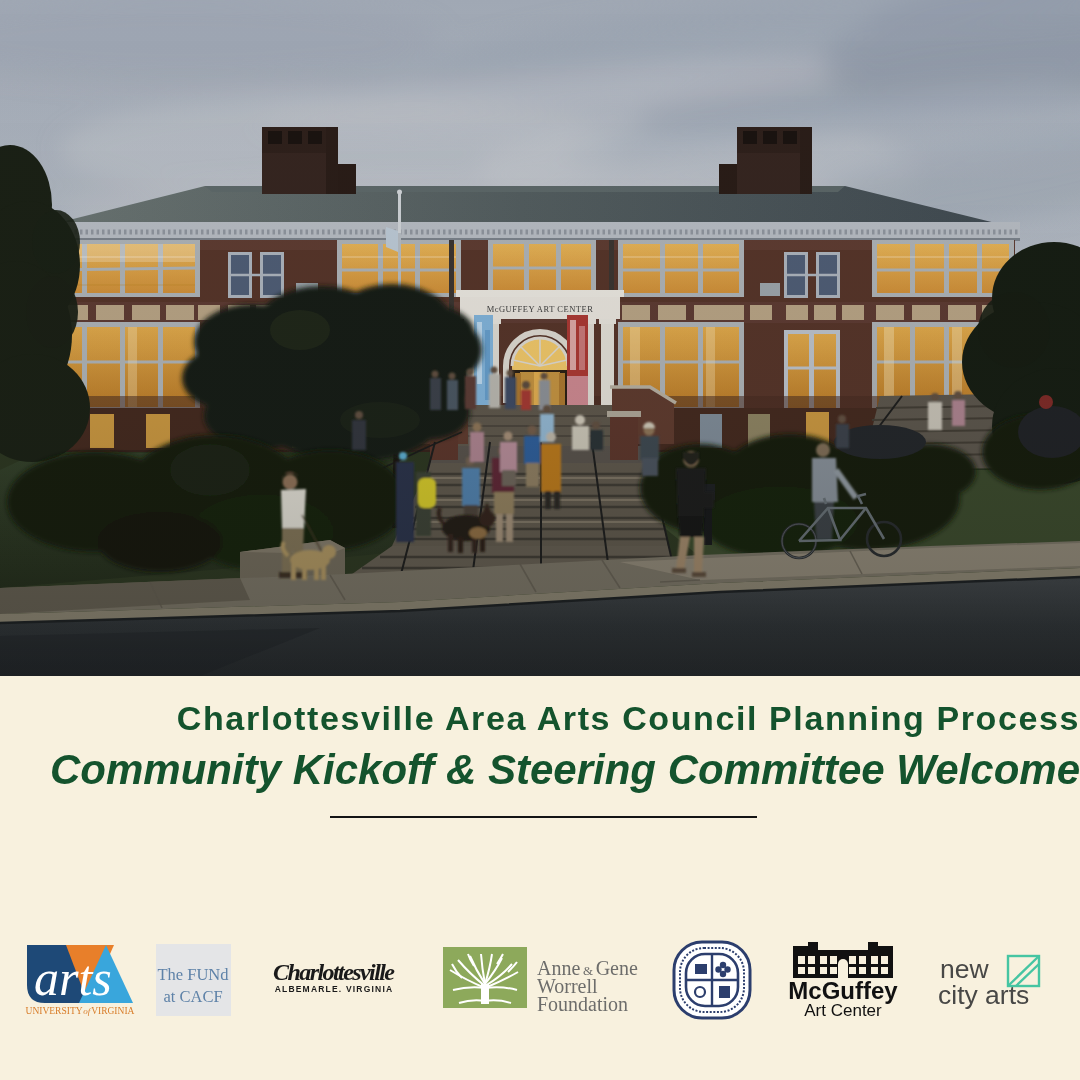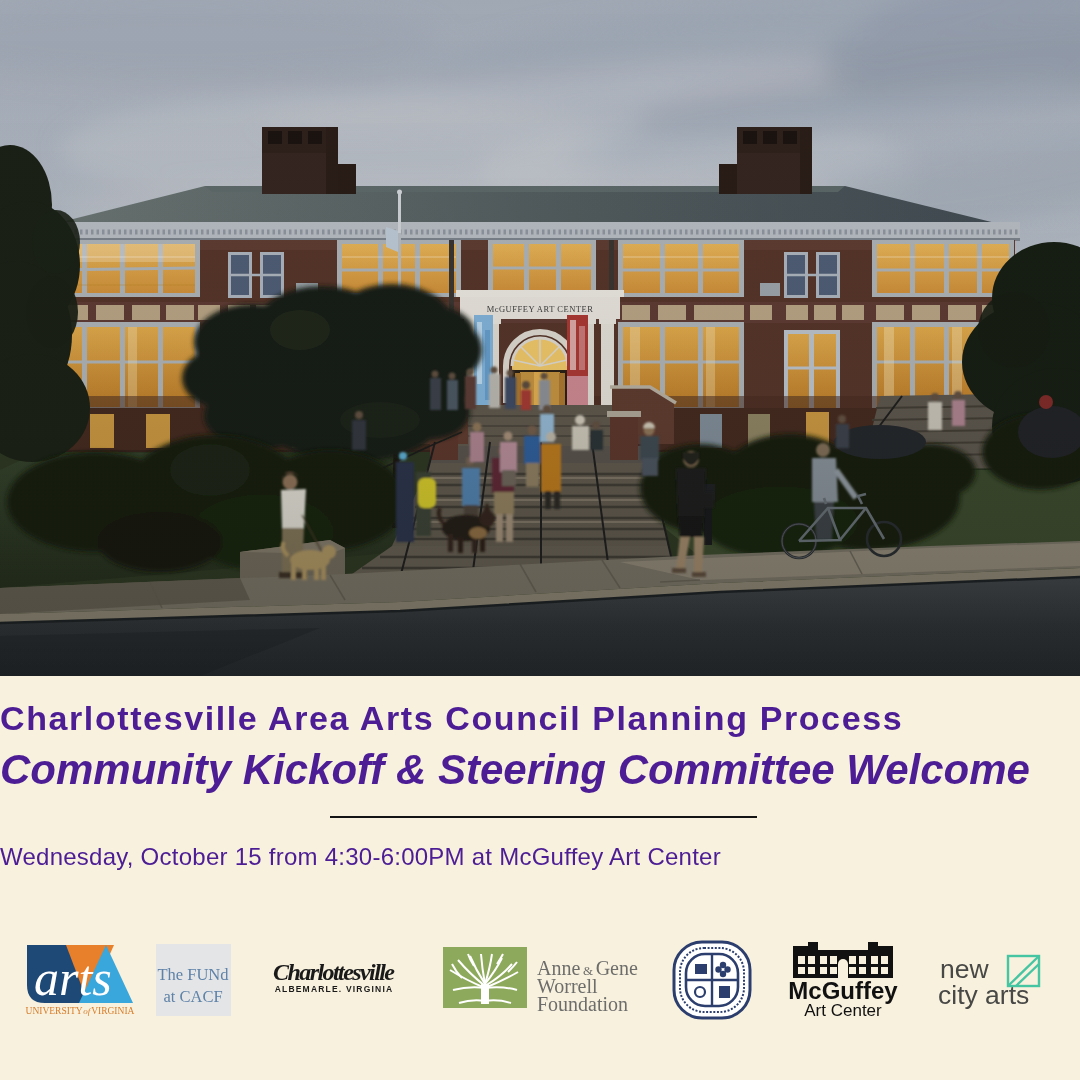--- a/index.html
+++ b/index.html
@@ -1,18 +1,18 @@
 <!DOCTYPE html>
 <html><head>
 <meta charset="utf-8">
 <style>
   html,body{margin:0;padding:0}
   .page{position:relative;width:1080px;height:1080px;background:#f8f1de;font-family:"Liberation Sans",sans-serif;overflow:hidden}
   .photo{position:absolute;top:0;left:0;display:block}
-  .cap{position:absolute;left:0;width:1080px;text-align:left;color:#4c1d95}
+  .cap{position:absolute;left:0;width:1080px;text-align:right;color:#14532d}
 </style>
 </head>
 <body>
 <div class="page">
 
 <svg class="photo" width="1080" height="676" viewBox="0 0 1080 676">
 <defs>
   <linearGradient id="skyg" x1="0" y1="0" x2="0" y2="1">
     <stop offset="0" stop-color="#a0a8b4"></stop>
     <stop offset="0.45" stop-color="#aeb5bf"></stop>
@@ -627,21 +627,20 @@
 
 <rect x="0" y="0" width="1080" height="676" fill="url(#dusk)"></rect>
 </svg>
 
 <div class="cap" style="top:699px;font-size:34px;font-weight:bold;letter-spacing:1.6px">Charlottesville Area Arts Council Planning Process</div>
 
 <div class="cap" style="top:746px;font-size:42px;font-weight:bold;font-style:italic;letter-spacing:0px">Community Kickoff &amp; Steering Committee Welcome</div>
 
 <div style="position:absolute;left:330px;top:816px;width:427px;height:2px;background:#141414"></div>
 
-<div class="cap" style="top:843px;font-size:24px;letter-spacing:0.25px">Wednesday, October 15 from 4:30-6:00PM at McGuffey Art Center</div>
 
 <svg style="position:absolute;left:0;top:900px" width="1080" height="180" viewBox="0 0 1080 180">
 
 <g>
 <path d="M27 45 L92 45 L92 103 L45 103 Q27 103 27 85 Z" fill="#1e4977"></path>
 <polygon points="66,45 114,45 88,103" fill="#e87f2a"></polygon>
 <polygon points="106,45 133,103 79,103" fill="#39a6dc"></polygon>
 <text x="34" y="95" font-family="Liberation Serif, serif" font-style="italic" font-size="50" fill="#ffffff">arts</text>
 <text x="80" y="114" font-family="Liberation Serif, serif" font-size="9.5" fill="#d87c28" text-anchor="middle">UNIVERSITY <tspan font-style="italic" font-size="9">of</tspan> VIRGINIA</text>
 </g>

